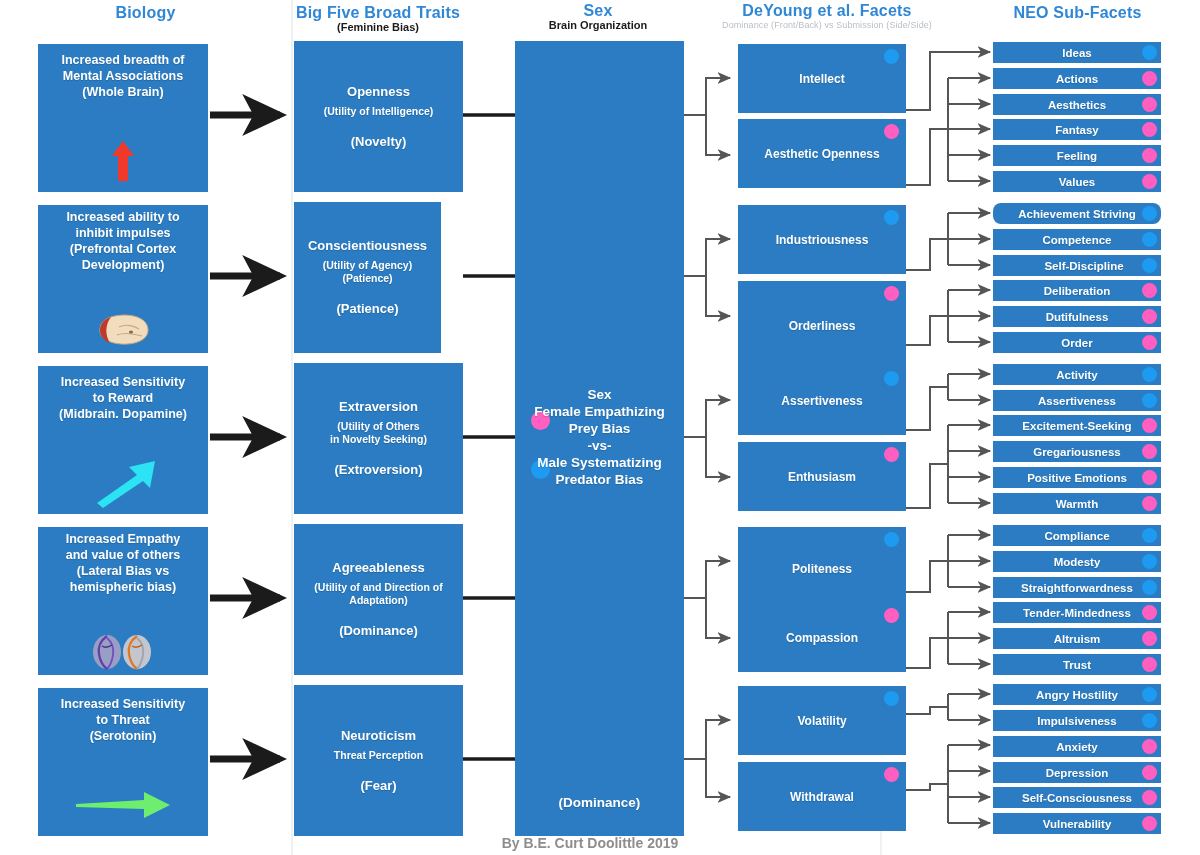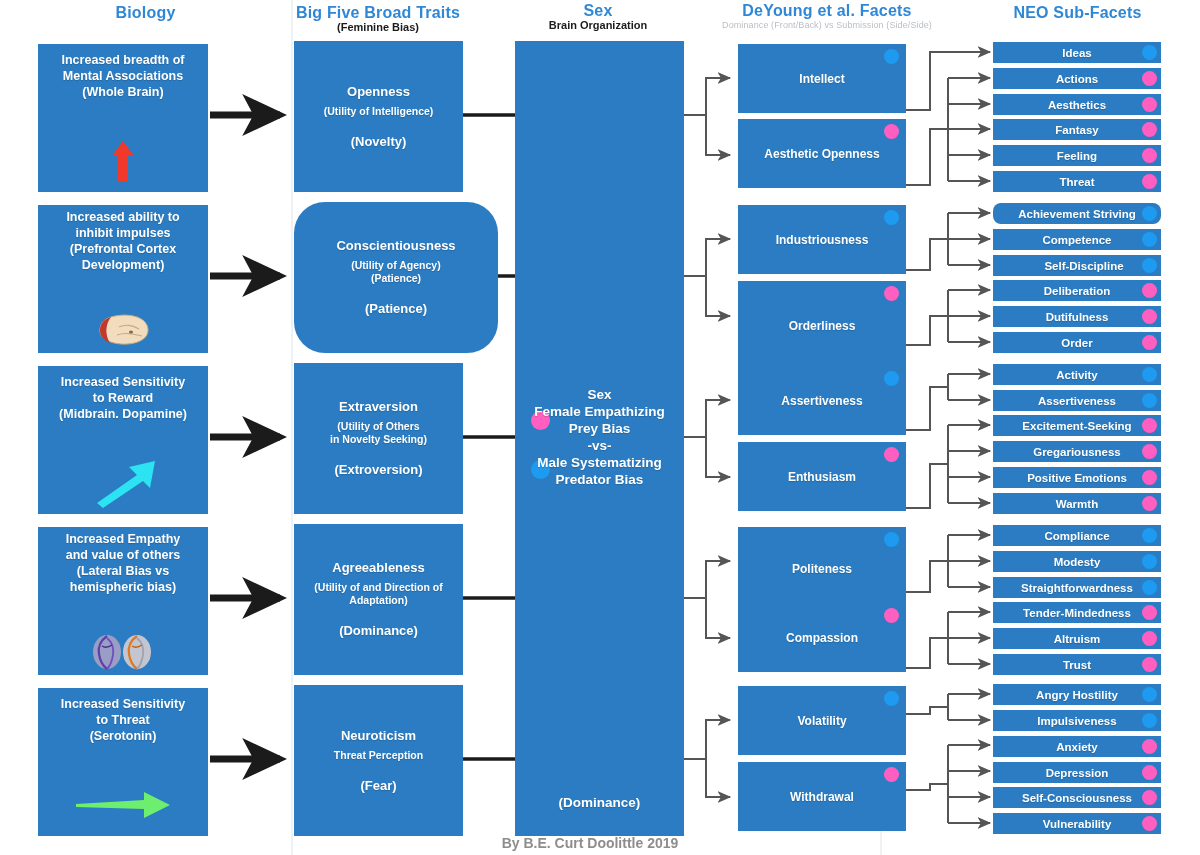--- a/index.html
+++ b/index.html
@@ -295,21 +295,21 @@
         <path d="M2 14 L70 10 L70 2 L96 15 L70 28 L70 19 L2 17 Z" fill="#6EEE6E"></path>
       </svg>
     </div>
   </div>
 
   <div class="bx" style="left:294px;top:41px;width:169px;height:151px;">
     <div class="b5-name">Openness</div>
     <div class="b5-sub">(Utility of Intelligence)</div>
     <div class="b5-tag">(Novelty)</div>
   </div>
-  <div class="bx" style="left:294px;top:202px;width:204px;height:151px;border-radius:31px;">
+  <div class="bx" style="left:294px;top:202px;width:147px;height:151px;">
     <div class="b5-name">Conscientiousness</div>
     <div class="b5-sub">(Utility of Agency)<br>(Patience)</div>
     <div class="b5-tag">(Patience)</div>
   </div>
   <div class="bx" style="left:294px;top:363px;width:169px;height:151px;">
     <div class="b5-name">Extraversion</div>
     <div class="b5-sub">(Utility of Others<br>in Novelty Seeking)</div>
     <div class="b5-tag">(Extroversion)</div>
   </div>
   <div class="bx" style="left:294px;top:524px;width:169px;height:151px;">
@@ -394,21 +394,21 @@
   </div>
   <div class="neo" style="left:993px;top:119px;width:168px;">
     <span class="neo-label">Fantasy</span>
     <span class="neo-dot" style="background:#FF5FC0;"></span>
   </div>
   <div class="neo" style="left:993px;top:145px;width:168px;">
     <span class="neo-label">Feeling</span>
     <span class="neo-dot" style="background:#FF5FC0;"></span>
   </div>
   <div class="neo" style="left:993px;top:171px;width:168px;">
-    <span class="neo-label">Threat</span>
+    <span class="neo-label">Values</span>
     <span class="neo-dot" style="background:#FF5FC0;"></span>
   </div>
 
   <div class="neo" style="left:993px;top:203px;width:168px;border-radius:8px;">
     <span class="neo-label">Achievement Striving</span>
     <span class="neo-dot" style="background:#1E9BF0;"></span>
   </div>
   <div class="neo" style="left:993px;top:229px;width:168px;align-items:center;">
     <span class="neo-label">Competence</span>
     <span class="neo-dot" style="background:#1E9BF0;"></span>

